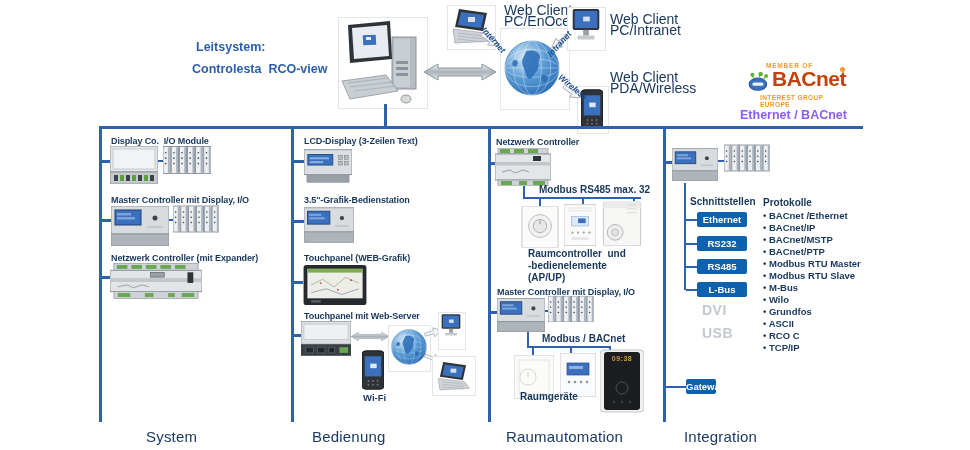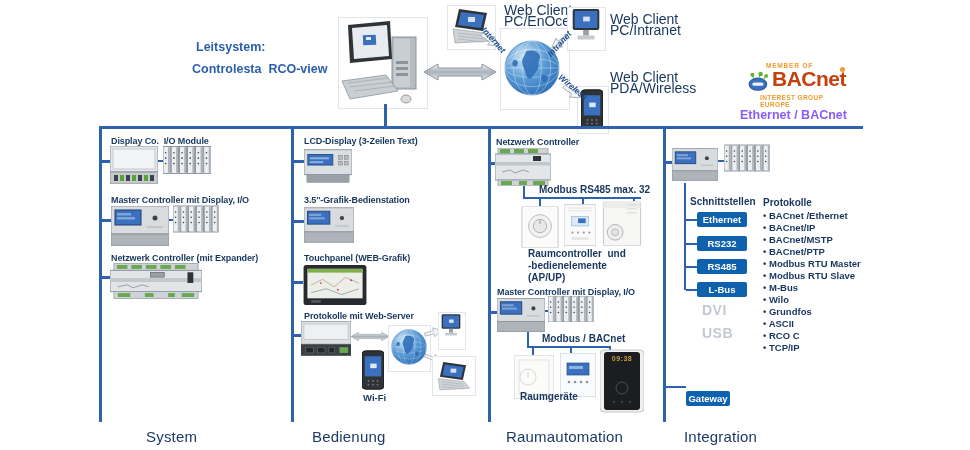--- a/index.html
+++ b/index.html
@@ -441,21 +441,21 @@
   <svg class="abs" style="left:304px;top:207px" width="50" height="36" viewBox="0 0 58 40">
       <use href="#g-ctrl"></use>
     </svg>
 
   <div class="lbl" style="left:304px;top:253px">Touchpanel (WEB-Grafik)</div>
   <div class="line" style="left:291px;top:281px;width:12px;height:3px"></div>
   <svg class="abs" style="left:303px;top:265px" width="64" height="40" viewBox="0 0 66 42">
       <use href="#g-touch"></use>
     </svg>
 
-  <div class="lbl" style="left:304px;top:311px">Protokolle mit Web-Server</div>
+  <div class="lbl" style="left:304px;top:311px">Touchpanel mit Web-Server</div>
   <div class="line" style="left:291px;top:334px;width:10px;height:3px"></div>
   <svg class="abs" style="left:301px;top:321px" width="50" height="35" viewBox="0 0 52 36">
       <use href="#g-web"></use>
     </svg>
   <svg class="abs" style="left:351px;top:330px" width="38" height="13" viewBox="0 0 72 20">
       <use href="#g-arrow2"></use>
     </svg>
   <div class="card" style="left:388px;top:325px;width:41px;height:45px"></div>
   <svg class="abs" style="left:391px;top:329px" width="36" height="36" viewBox="0 0 60 60">
       <use href="#g-globe"></use>
@@ -566,20 +566,20 @@
     <div class="pi">Modbus RTU Slave</div>
     <div class="pi">M-Bus</div>
     <div class="pi">Wilo</div>
     <div class="pi">Grundfos</div>
     <div class="pi">ASCII</div>
     <div class="pi">RCO C</div>
     <div class="pi">TCP/IP</div>
   </div>
 
   <div class="line" style="left:663px;top:386px;width:23px;height:2px"></div>
-  <div class="ifbtn" style="left:686px;top:391px;width:44px">Gateway</div>
+  <div class="ifbtn" style="left:686px;top:379px;width:30px">Gateway</div>
 
   <div class="col-title" style="left:146px;top:428px">System</div>
   <div class="col-title" style="left:312px;top:428px">Bedienung</div>
   <div class="col-title" style="left:506px;top:428px">Raumautomation</div>
   <div class="col-title" style="left:684px;top:428px">Integration</div>
 
 </div>
 
 </body></html>

